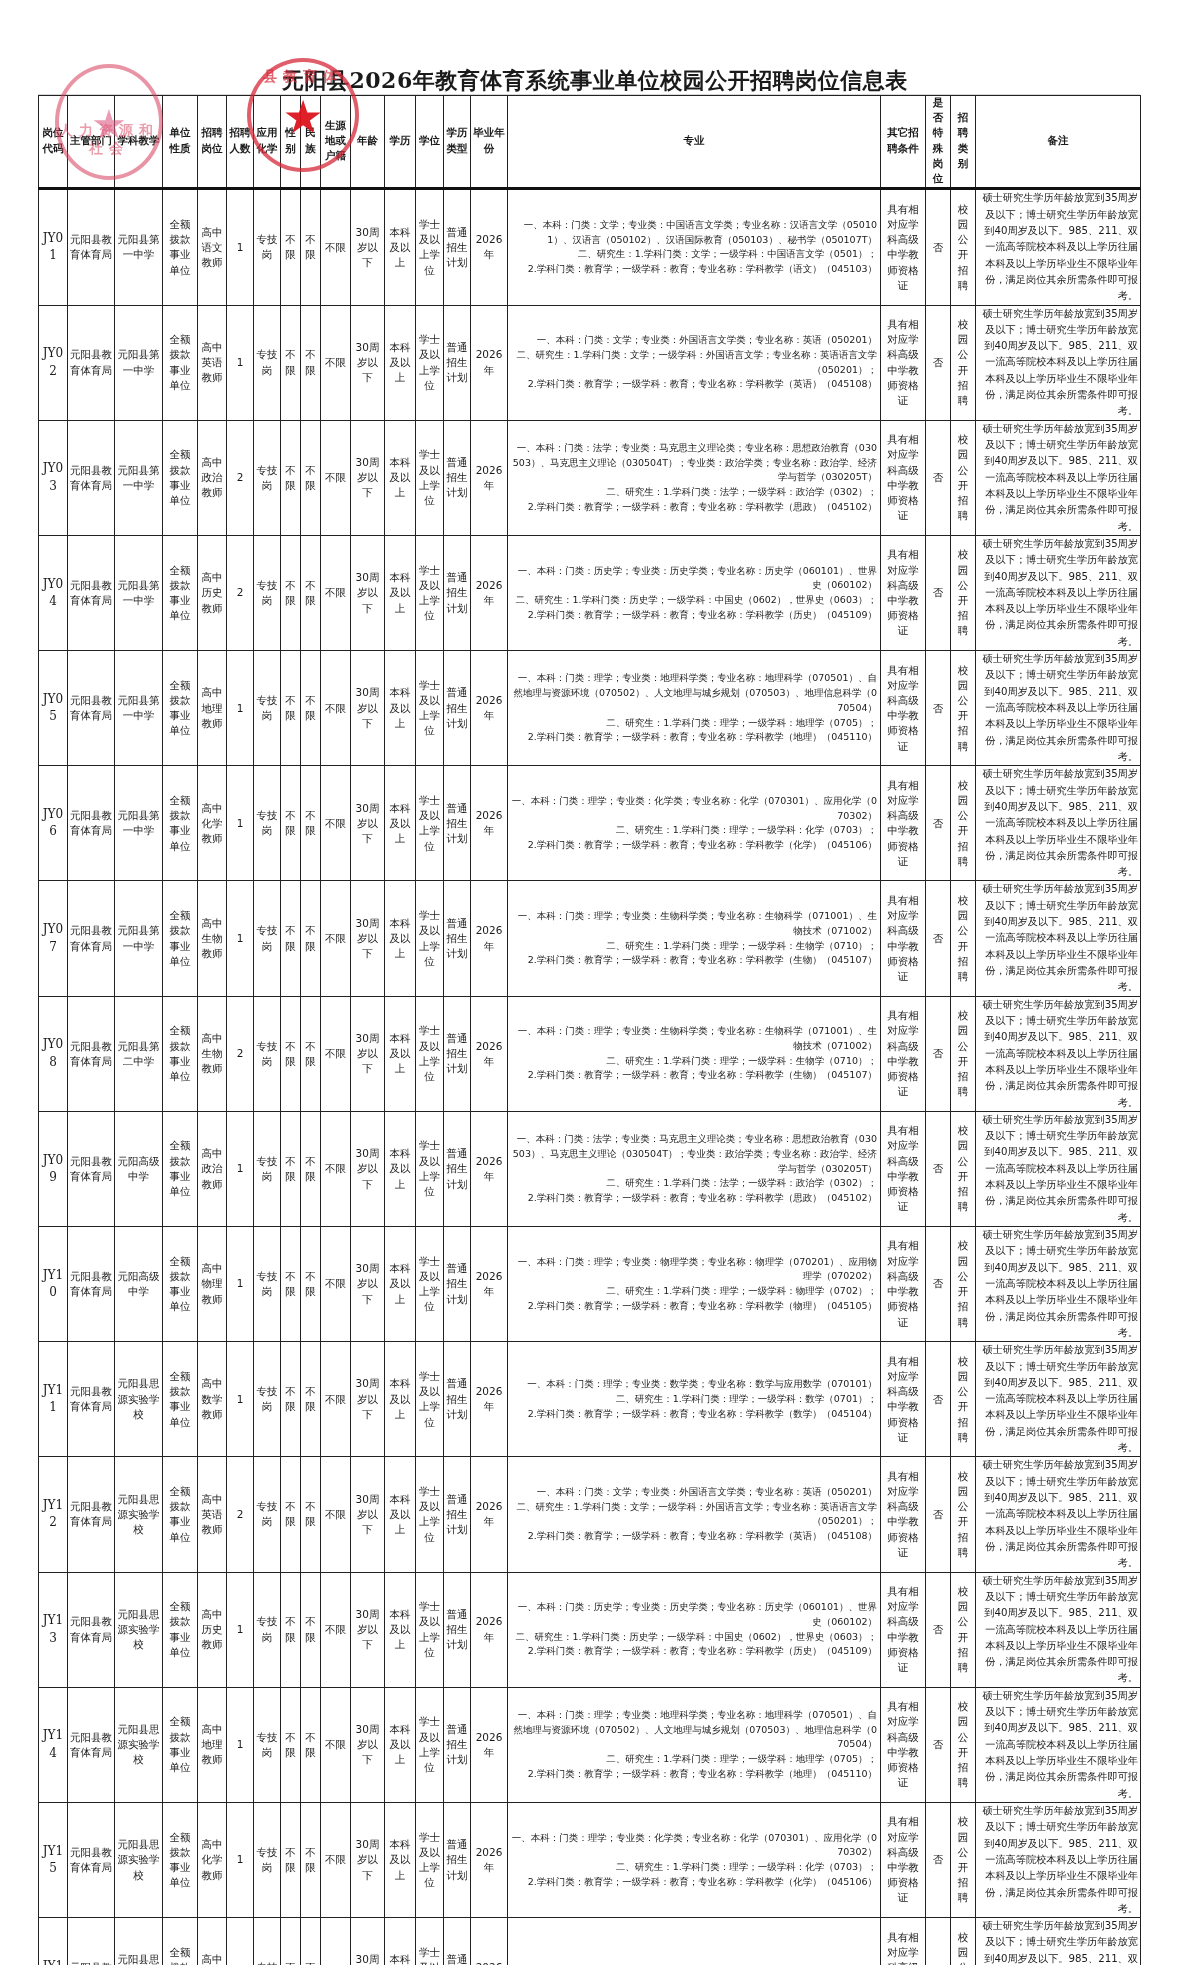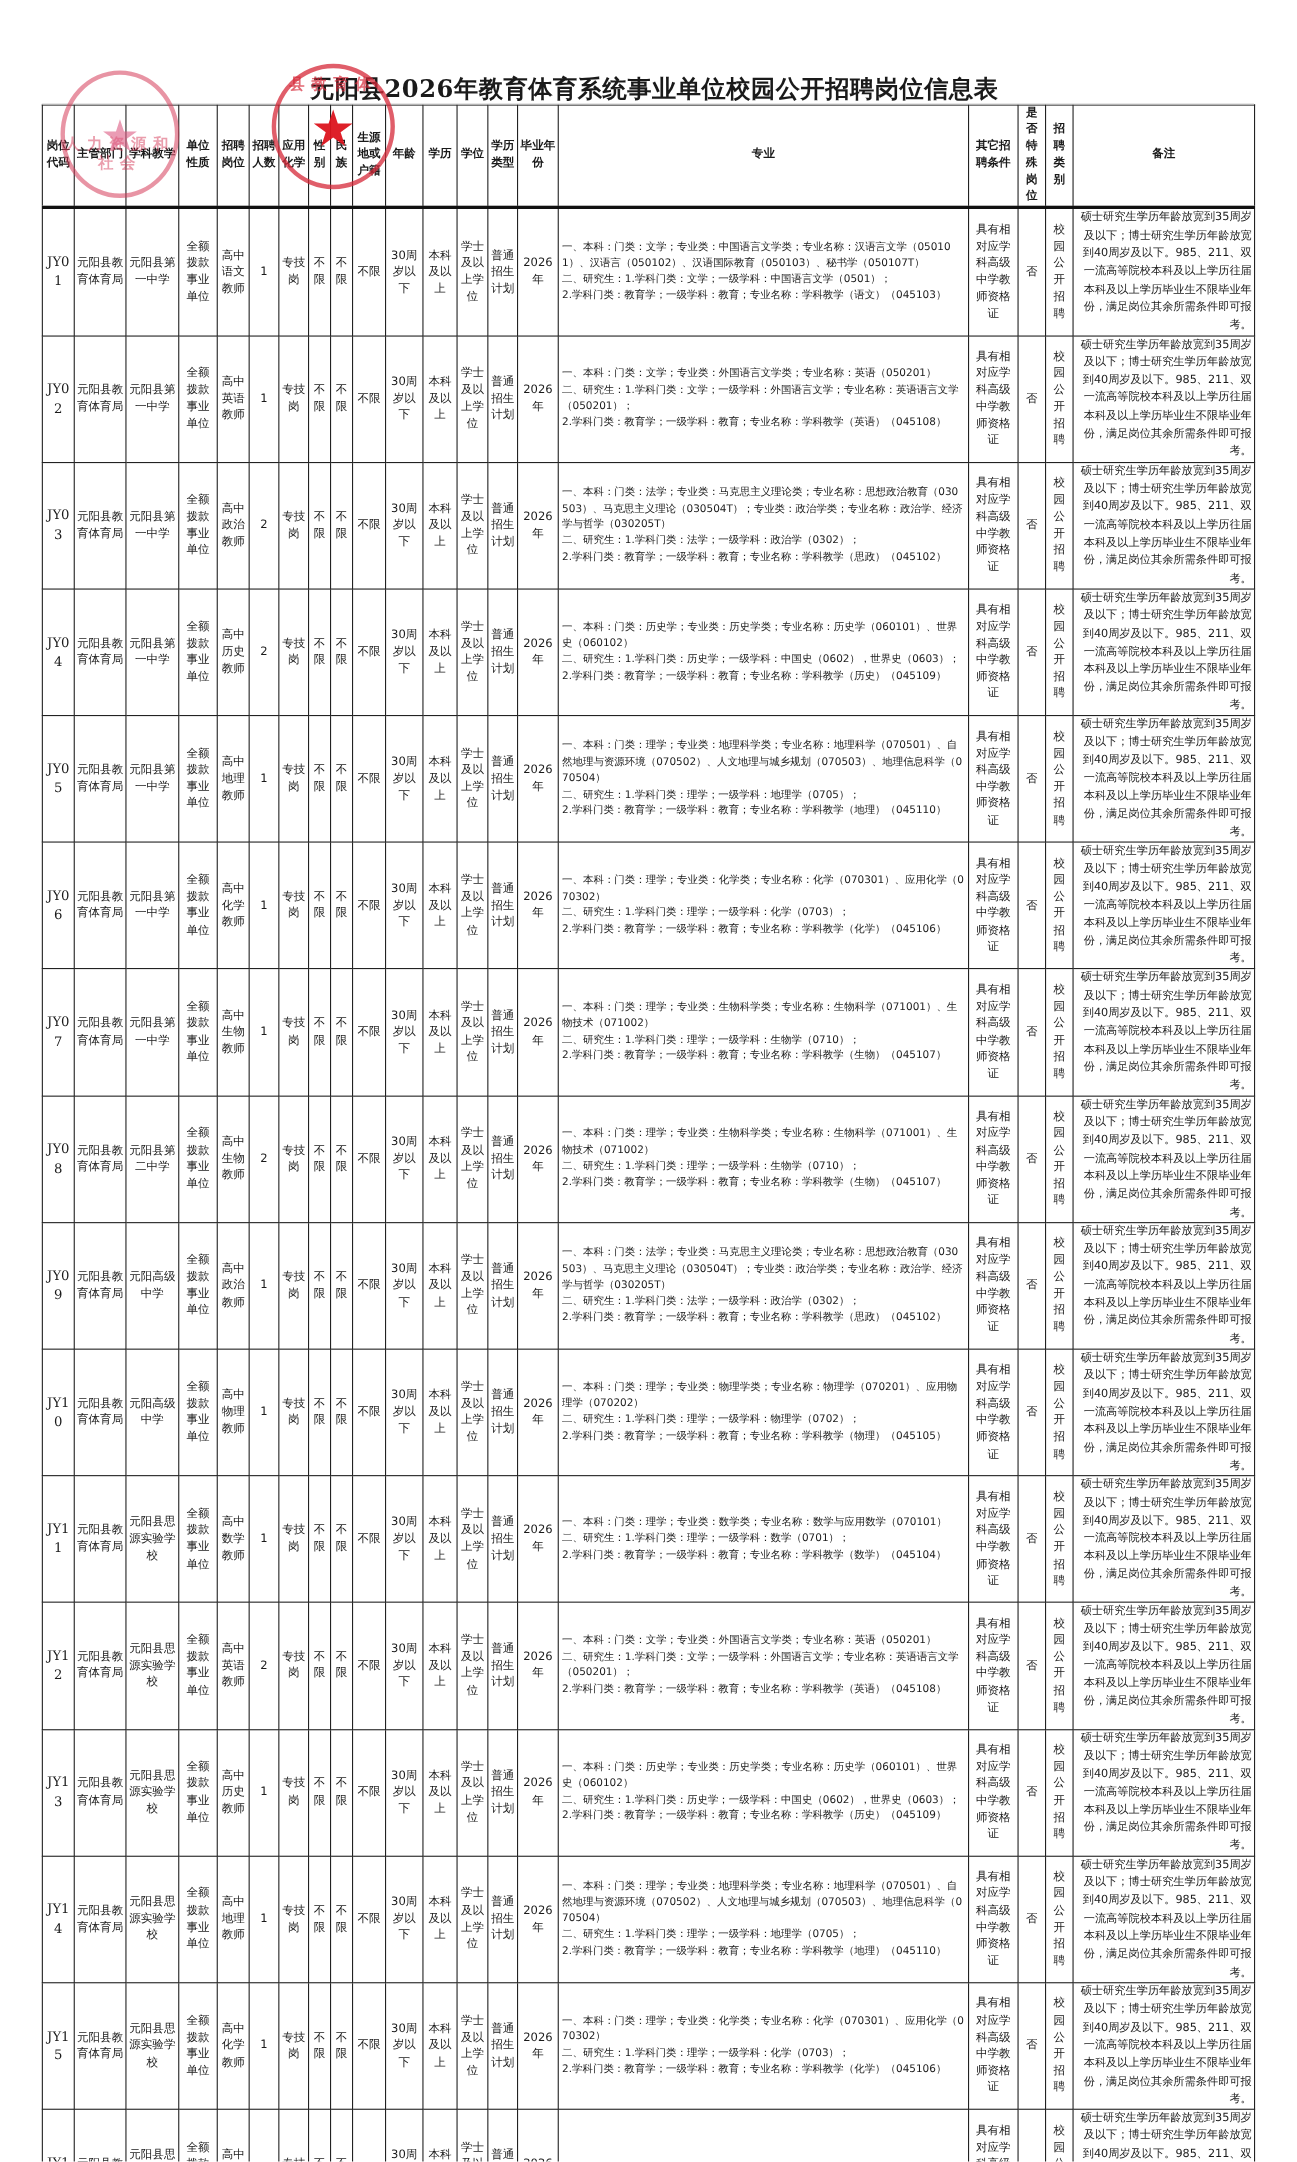--- a/index.html
+++ b/index.html
@@ -12,21 +12,21 @@
   .title-row .title { position:absolute; left:244px; top:2px; font-size:22px; font-weight:bold;
                       font-family:"DejaVu Serif","Liberation Serif",serif; letter-spacing:0.5px; white-space:nowrap; }
   .unit-row { height:25px; font-size:11px; line-height:28px; padding-left:2px; white-space:nowrap; }
   .unit-row span { margin-right:14px; }
   table { border-collapse:collapse; table-layout:fixed; width:1102px; }
   th, td { border:1.4px solid #222; font-size:10.5px; line-height:1.45; text-align:center;
            vertical-align:middle; padding:0 2px; word-break:break-all; }
   th { font-weight:bold; height:45px; font-size:10.5px;font-family:Liberation Mono, monospace; }
   tr.header-row { border-bottom:3px solid #111; }
   td { height:106px; }
-  td.major { text-align:left; font-size:9.5px; line-height:1.55; padding:0 3px; }
+  td.major { text-align:right; font-size:9.5px; line-height:1.55; padding:0 3px; }
   td.note { text-align:right; font-size:10.2px; line-height:1.6; padding:0 2px; }
   td.code { font-family:"DejaVu Serif","Liberation Serif",serif; font-size:12px; }
   .major .ln { display:block; }
   .stamp { position:absolute; border-radius:50%; border:4px solid rgba(214,40,56,0.75);
            pointer-events:none; }
   .stamp1 { left:55px; top:64px; width:100px; height:108px; border-color:rgba(214,60,90,0.55); }
   .stamp2 { left:247px; top:58px; width:104px; height:106px; }
   .stamp .star { position:absolute; left:50%; top:52%; transform:translate(-50%,-50%);
                  font-size:40px; line-height:1; }
   .stamp1 .star { color:rgba(220,90,130,0.6); }

